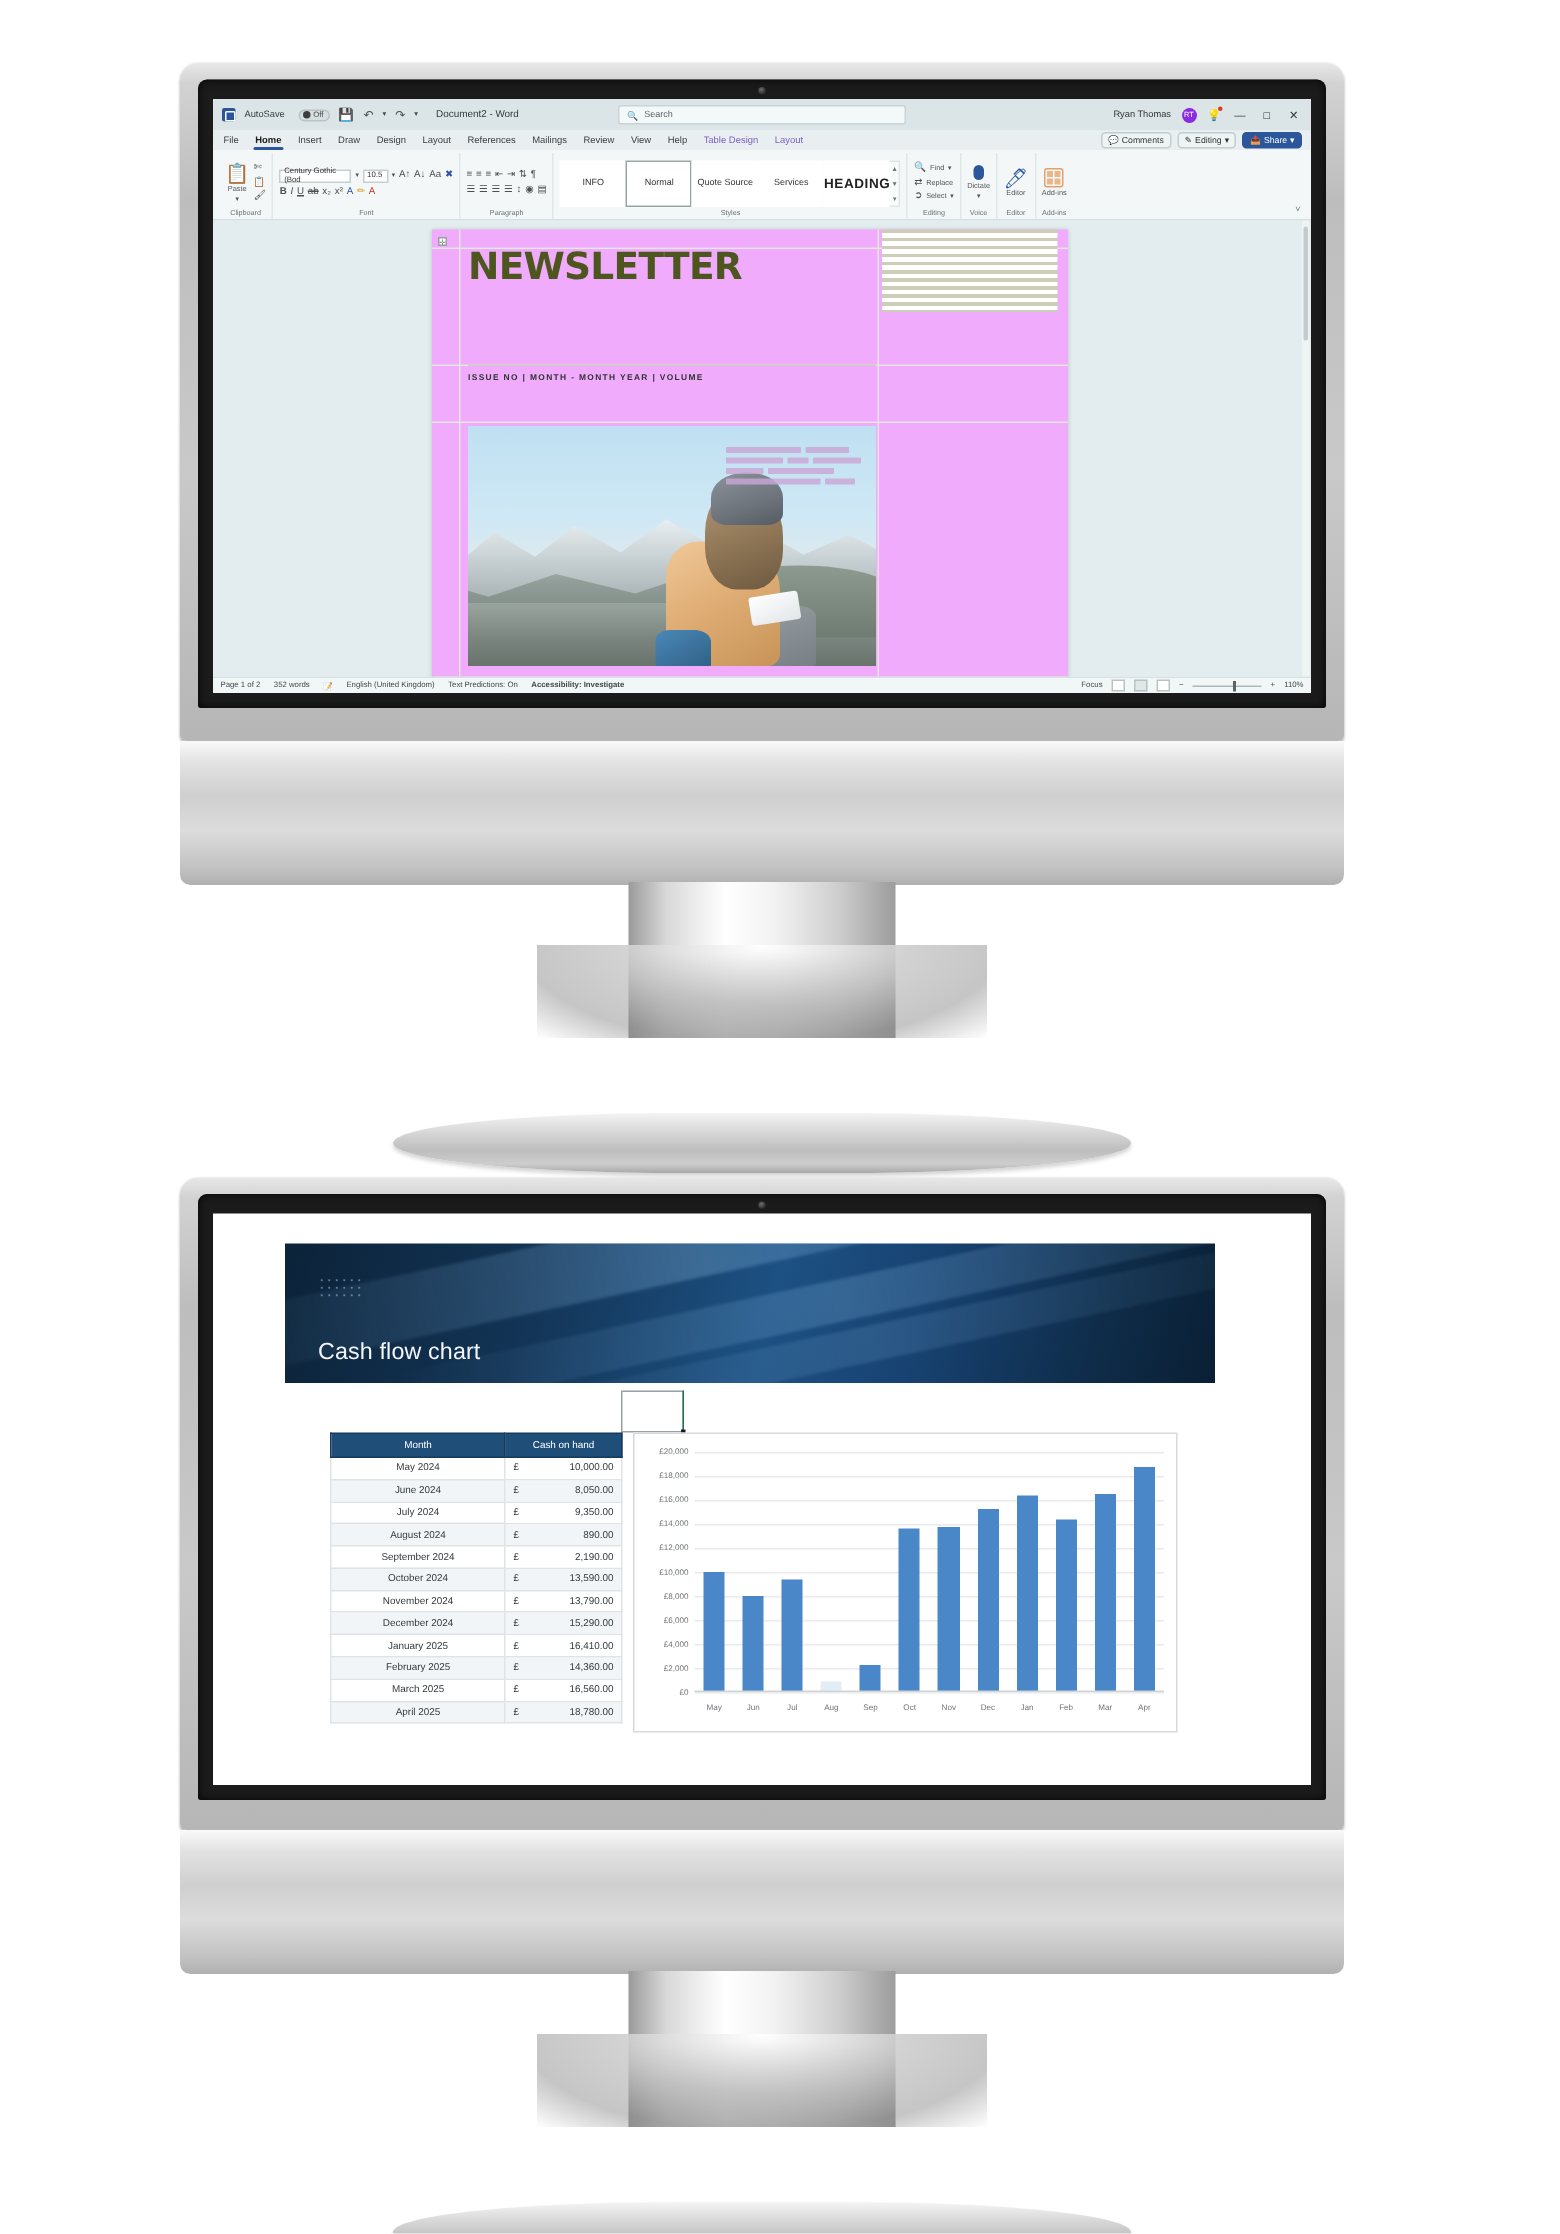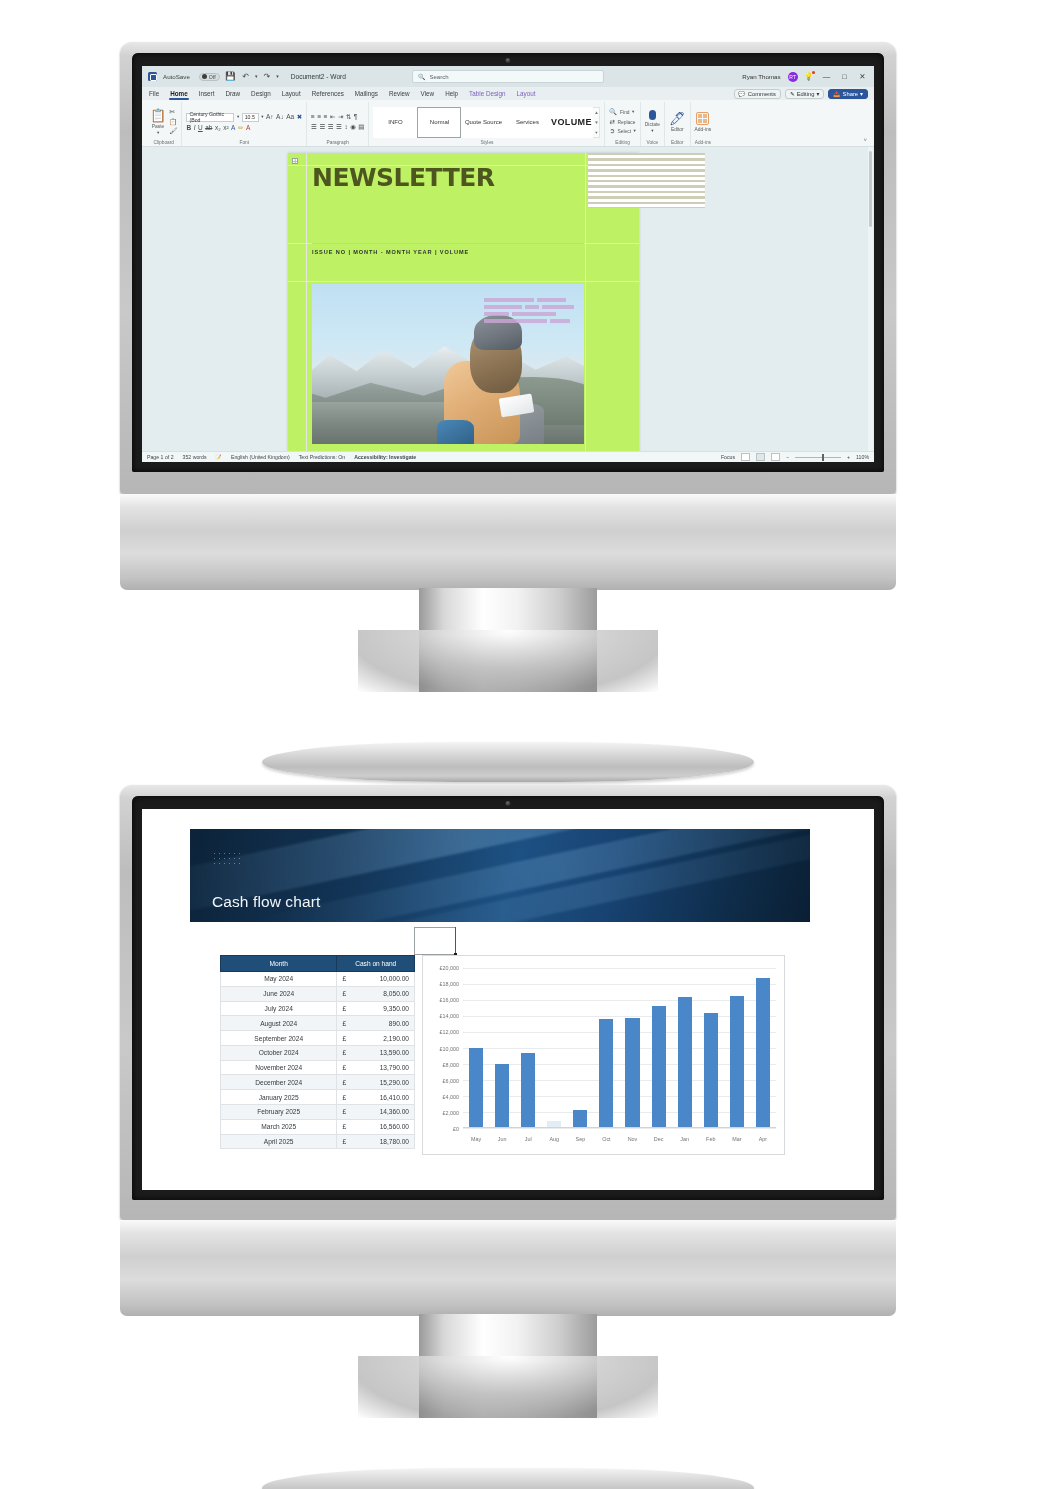--- a/index.html
+++ b/index.html
@@ -129,21 +129,21 @@
                border:1px solid #dde5e6;border-left:none;width:7px;background:#fafcfc;}
   .scroll-mini span{font-size:4.5px;color:#6b7273;text-align:center;line-height:9px;}
   .addin-ico{width:13px;height:13px;border:1px solid #e3a06a;border-radius:2px;
              display:grid;grid-template-columns:1fr 1fr;grid-template-rows:1fr 1fr;gap:1px;padding:1px;}
   .addin-ico i{background:#eab788;display:block;}
   .dictate-ico{width:7px;height:10px;border-radius:4px;background:#2b579a;}
   .collapse{margin-left:auto;align-self:flex-end;font-size:6px;color:#6b7273;padding:0 3px 3px 0;}
 
   
   .w-canvas{flex:1;position:relative;background:#e3ecee;overflow:hidden;}
-  .page{position:absolute;left:146px;top:6px;width:351px;height:330px;background:#bef264;
+  .page{position:absolute;left:146px;top:6px;width:424px;height:330px;background:#f0abfc;
         box-shadow:0 0 3px rgba(0,0,0,.18);padding-left:30px;}
   .page-inner{position:absolute;inset:0;padding:0;}
   .tbl-handle{position:absolute;left:4px;top:5px;width:6px;height:6px;border:1px solid #9aa0a1;
               font-size:5px;color:#7a8081;display:flex;align-items:center;justify-content:center;background:#fff;}
   .nl-head{position:absolute;left:24px;top:12px;width:272px;}
   .nl-t1{font-family:"DejaVu Sans", sans-serif;font-weight:bold;font-size:25px;letter-spacing:-.5px;
          color:#4e561f;line-height:1.02;}
   .nl-t2{font-family:"DejaVu Sans", sans-serif;font-weight:bold;font-size:25px;letter-spacing:-.5px;
          color:#111;line-height:1.05;}
   .nl-rule{position:absolute;left:24px;top:90px;width:272px;height:1px;background:#c9cdbe;}
@@ -393,21 +393,21 @@
                 <div class="rg-label">Paragraph</div>
               </div>
 
               <div class="rgroup">
                 <div class="rg-body">
                   <div class="styles-strip">
                     <span class="style-card plain">INFO</span>
                     <span class="style-card sel">Normal</span>
                     <span class="style-card plain">Quote Source</span>
                     <span class="style-card plain">Services</span>
-                    <span class="style-card plain style-head">VOLUME</span>
+                    <span class="style-card plain style-head">HEADING</span>
                     <span class="scroll-mini">
                       <span>▲</span>
                       <span>▼</span>
                       <span>▾</span>
                     </span>
                   </div>
                 </div>
                 <div class="rg-label">Styles</div>
               </div>
 

